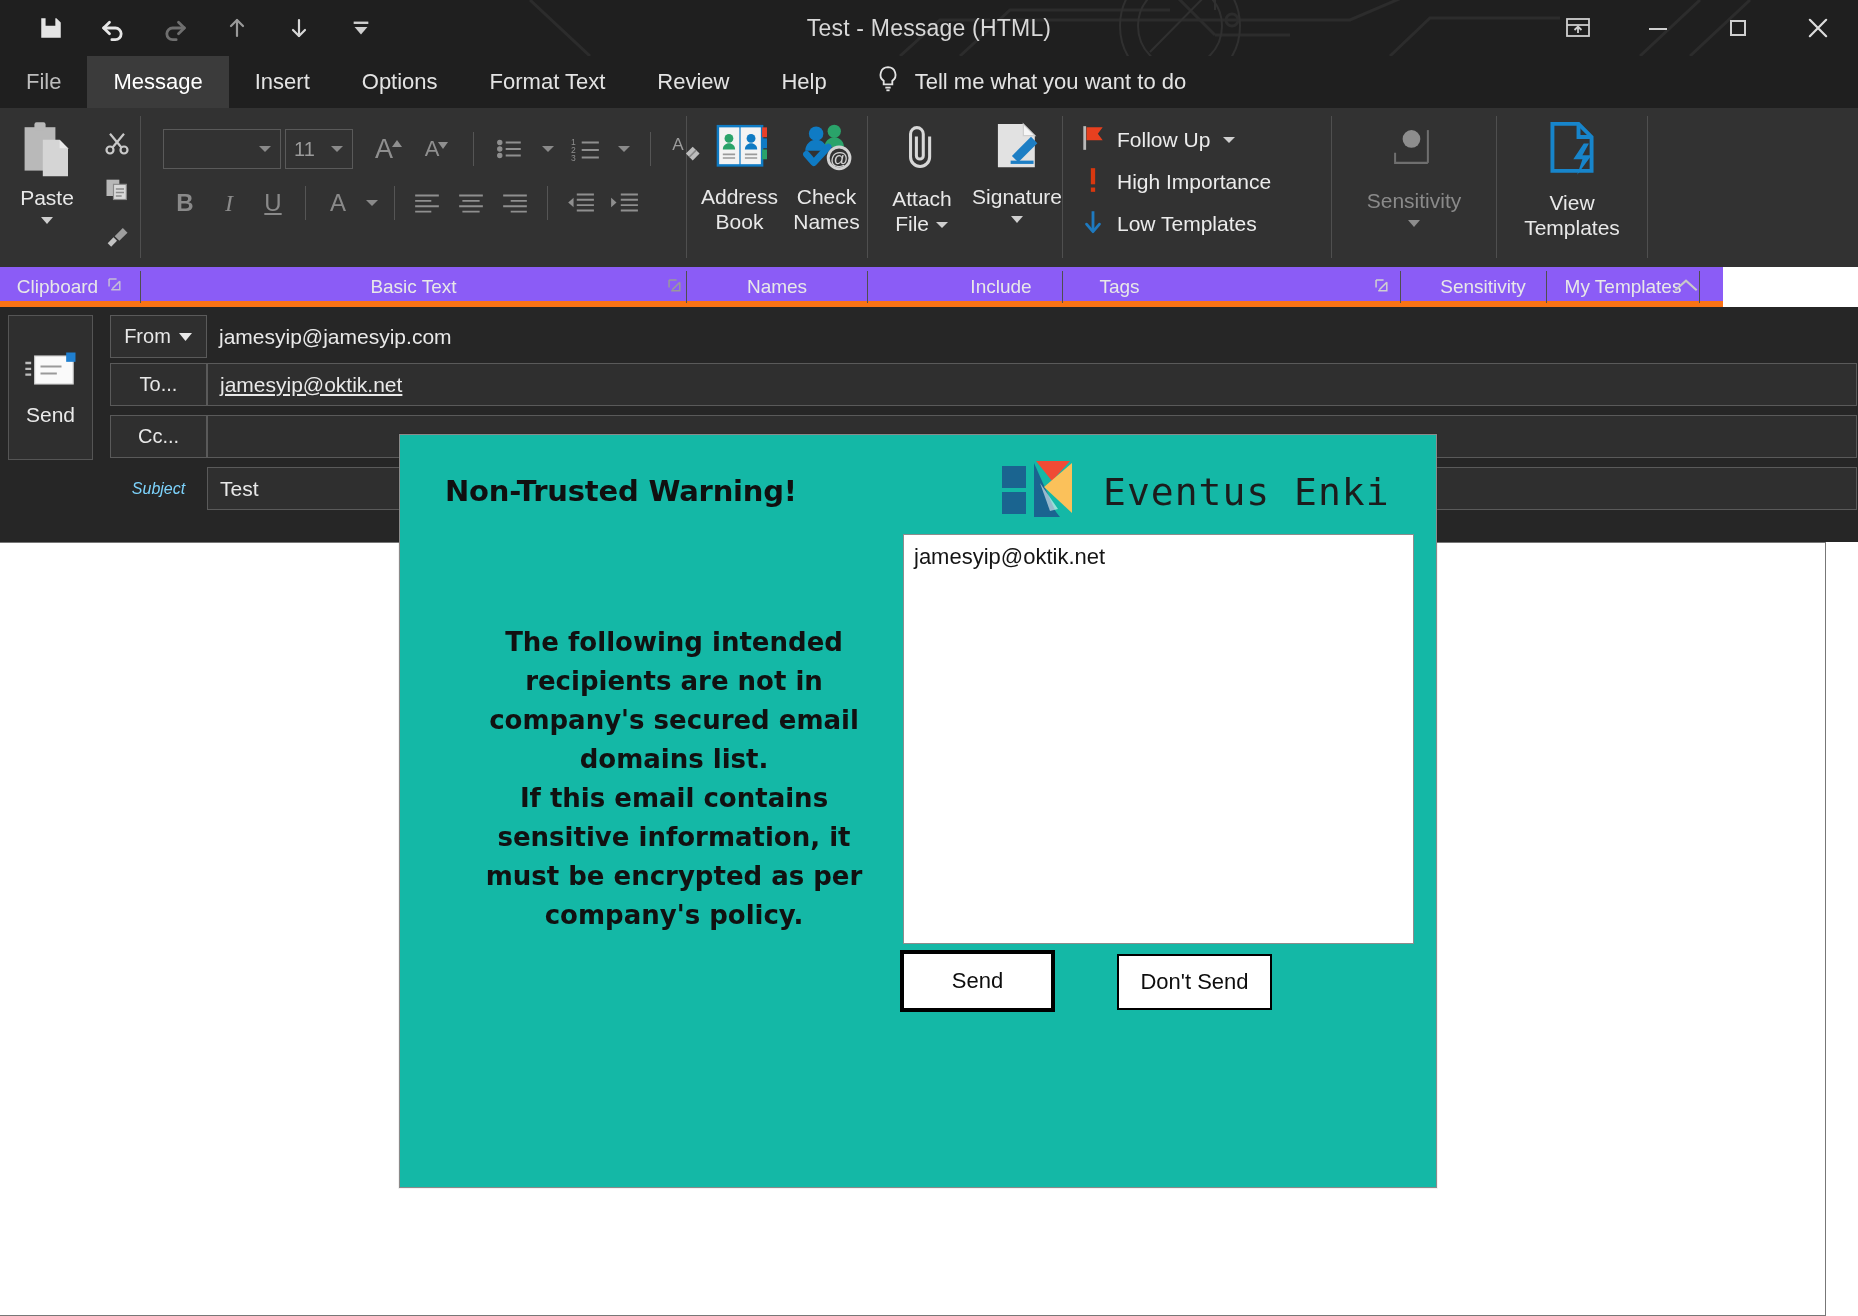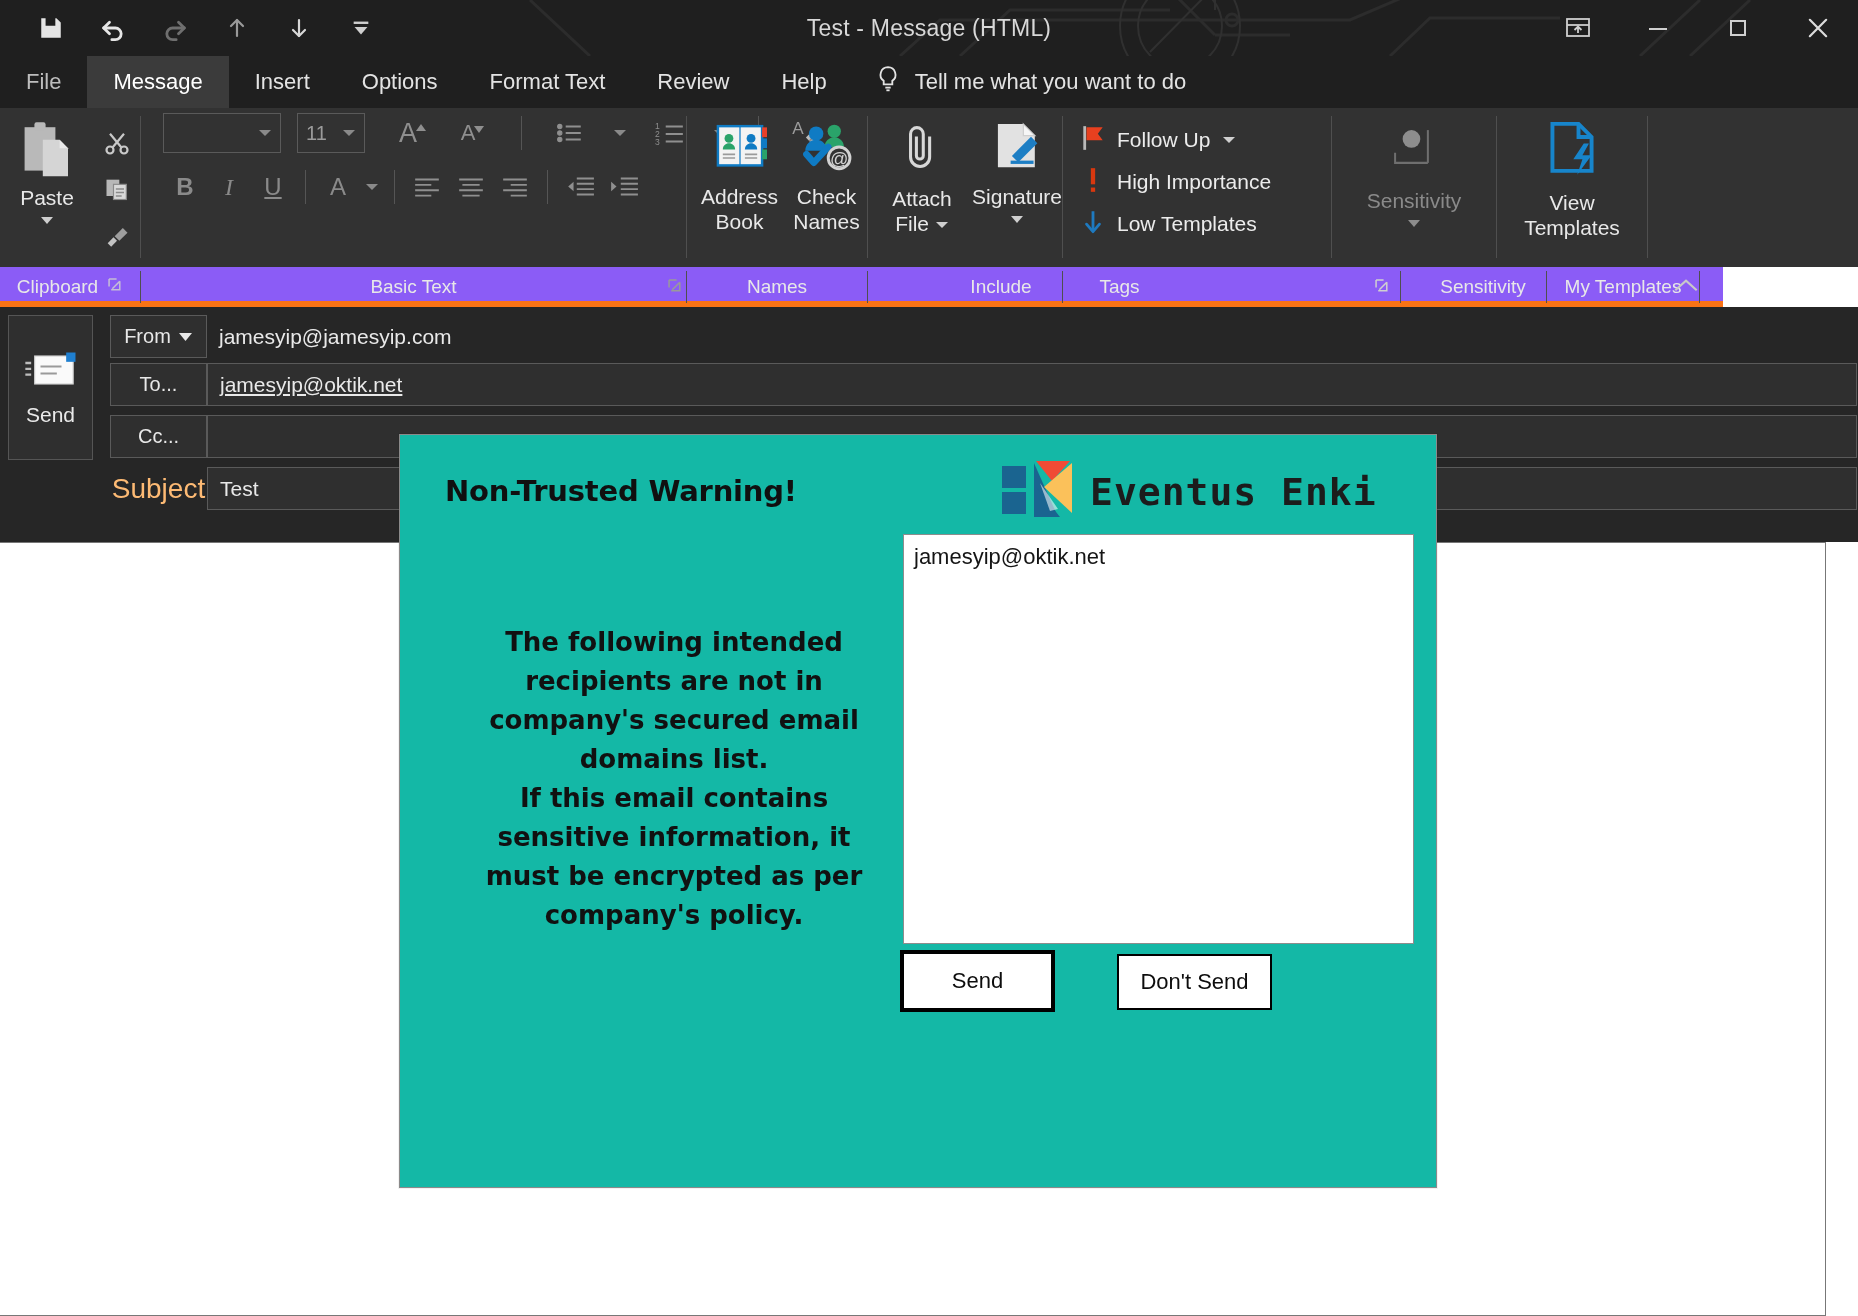--- a/index.html
+++ b/index.html
@@ -62,21 +62,21 @@
   .glabel .dlg { margin-left: 10px; opacity: .85; }
   .glabel-sep { position: absolute; top: 4px; width: 1px; height: 32px; background: #4f4f4f; }
 
   
   .paste-btn { width: 96px; display: flex; flex-direction: column; align-items: center; padding-top: 12px; cursor: pointer; }
   .paste-label { color: #e8e8e8; font-size: 21px; }
   .smallicons { display: flex; flex-direction: column; gap: 4px; padding-top: 14px; }
   .smallicon { width: 46px; height: 42px; display: flex; align-items: center; justify-content: center; cursor: pointer; }
 
   
-  .bt-row1 { display: flex; align-items: center; gap: 16px; padding-top: 4px; justify-content: flex-end; }
+  .bt-row1 { display: flex; align-items: center; gap: 4px; padding-top: 20px; justify-content: flex-end; }
   .bt-row2 { display: flex; align-items: center; gap: 0px; padding-top: 12px; }
   .combo { height: 40px; border: 1px solid #5a5a5a; display: flex; align-items: center; justify-content: space-between; color: #9b9b9b; font-size: 20px; padding: 0 8px; cursor: pointer;}
   .fontname { width: 118px; }
   .fontsize { width: 68px; }
   .icbtn { width: 44px; height: 42px; display: flex; align-items: center; justify-content: center; color: #8f8f8f; cursor: pointer; }
   .vsep { width: 1px; height: 34px; background: #555; margin: 0 10px; }
 
   
   .bigbtn { width: 92px; display: flex; flex-direction: column; align-items: center; padding-top: 12px; cursor: pointer; }
   .bigbtn .cap { color: #e8e8e8; font-size: 21px; text-align: center; line-height: 25px; margin-top: 6px; }
@@ -97,21 +97,21 @@
     display: flex; flex-direction: column; align-items: center; justify-content: center;
     cursor: pointer;
   }
   .sendbox .cap { color: #eaeaea; font-size: 21px; margin-top: 8px; }
   .hdr-row { position: absolute; left: 110px; display: flex; align-items: center; }
   .hdr-btn {
     width: 97px; height: 43px; background: #2f2f2f; border: 1px solid #5a5a5a;
     color: #e8e8e8; font-size: 20px; display: flex; align-items: center; justify-content: center;
     gap: 7px; cursor: pointer;
   }
-  .hdr-label { width: 97px; height: 43px; color: #fdba74; font-size: 28px; display: flex; align-items: center; justify-content: center; }
+  .hdr-label { width: 97px; height: 43px; color: #7dd3fc; font-size: 16px; display: flex; align-items: center; justify-content: center; font-style: italic; }
   .hdr-val {
     height: 43px; display: flex; align-items: center; color: #e9e9e9; font-size: 21px; padding-left: 12px;
   }
   .hdr-field {
     height: 43px; background: #2f2f2f; border: 1px solid #5a5a5a;
     display: flex; align-items: center; color: #e9e9e9; font-size: 21px; padding-left: 12px; cursor: text;
   }
   .recip-link { text-decoration: underline; }
 
   
@@ -125,21 +125,21 @@
   .dialog {
     position: absolute; left: 399px; top: 434px; width: 1038px; height: 754px;
     background: #14b8a6; border: 1px solid #8a8a8a;
     box-shadow: 0 0 0 1px rgba(0,0,0,.05);
   }
   .dlg-title {
     position: absolute; left: 45px; top: 39px;
     font-family: "DejaVu Sans", sans-serif;
     font-weight: bold; font-size: 29px; color: #101010; letter-spacing: -.2px;
   }
-  .dlg-logo { position: absolute; left: 600px; top: 22px; display: flex; align-items: center; gap: 14px; font-weight: bold; }
+  .dlg-logo { position: absolute; left: 600px; top: 22px; display: flex; align-items: center; gap: 27px; }
   .dlg-logo .brand {
     font-family: "DejaVu Sans Mono", monospace; font-size: 38px; color: #1c1c1c; letter-spacing: 1px;
   }
   .dlg-msg {
     position: absolute; left: 59px; top: 188px; width: 430px;
     text-align: center; font-family: "DejaVu Sans", sans-serif;
     font-weight: bold; font-size: 26px; line-height: 39px; color: #111;
   }
   .dlg-listbox {
     position: absolute; left: 503px; top: 99px; width: 511px; height: 410px;

